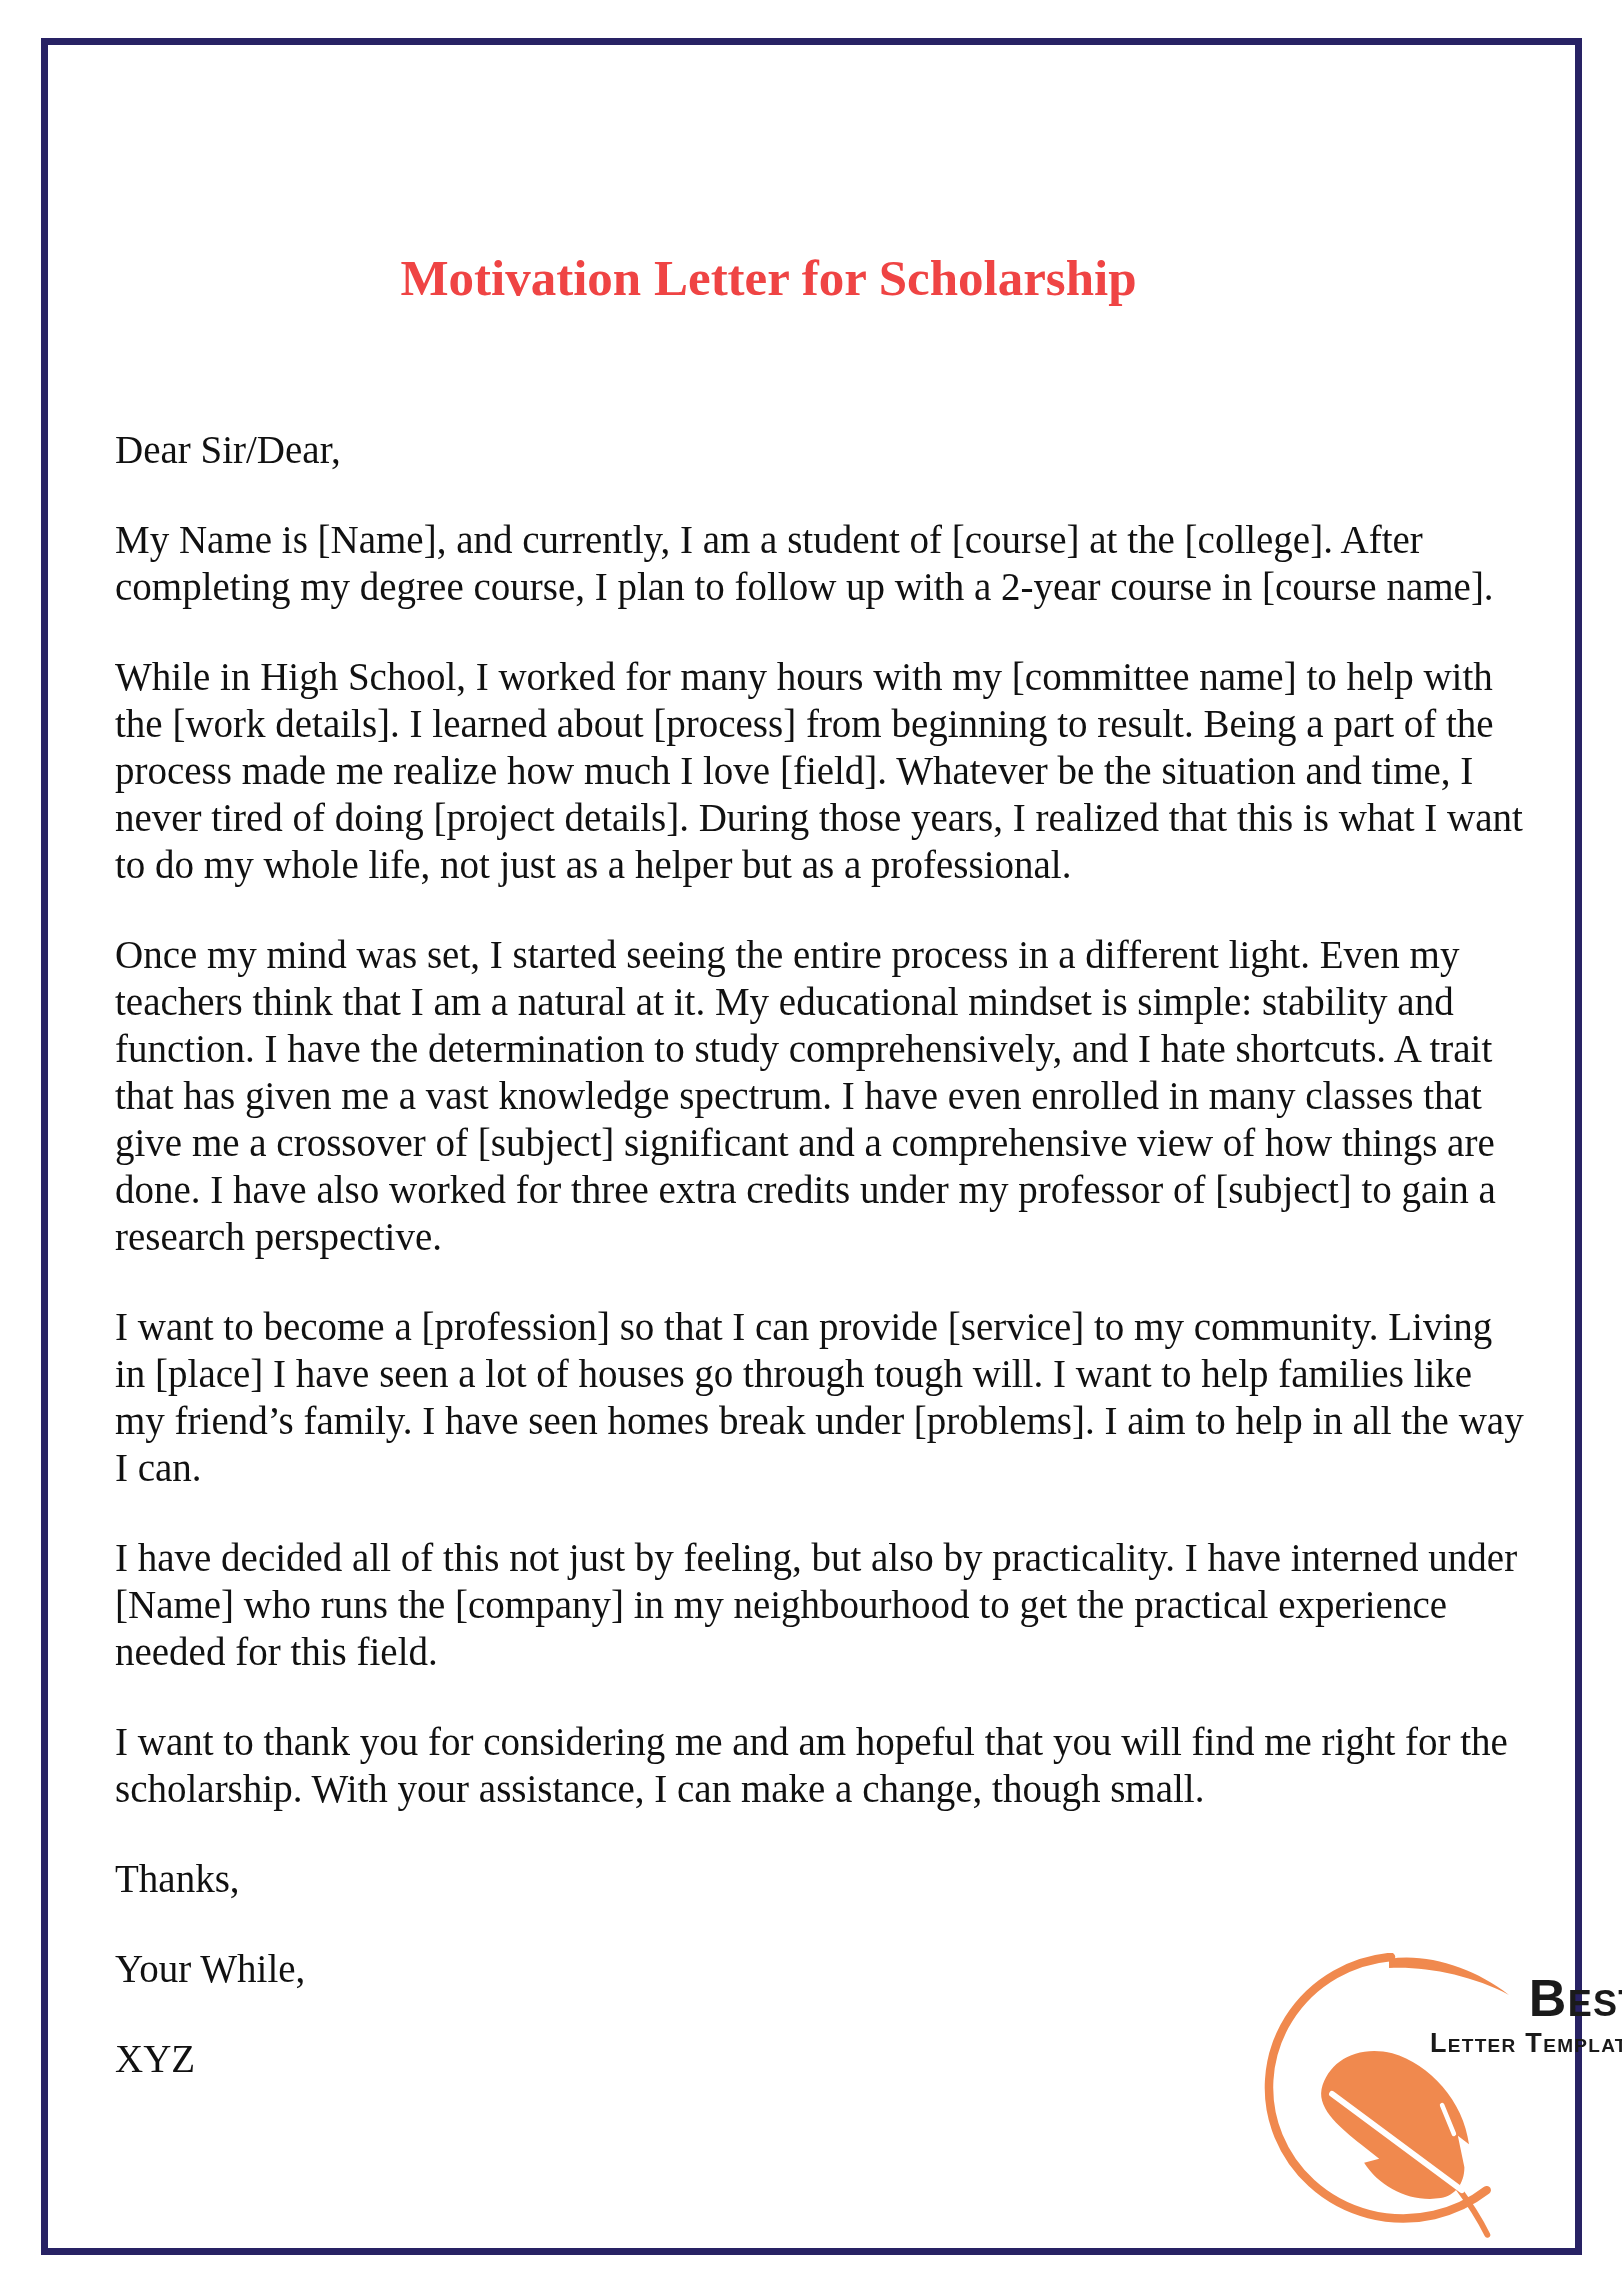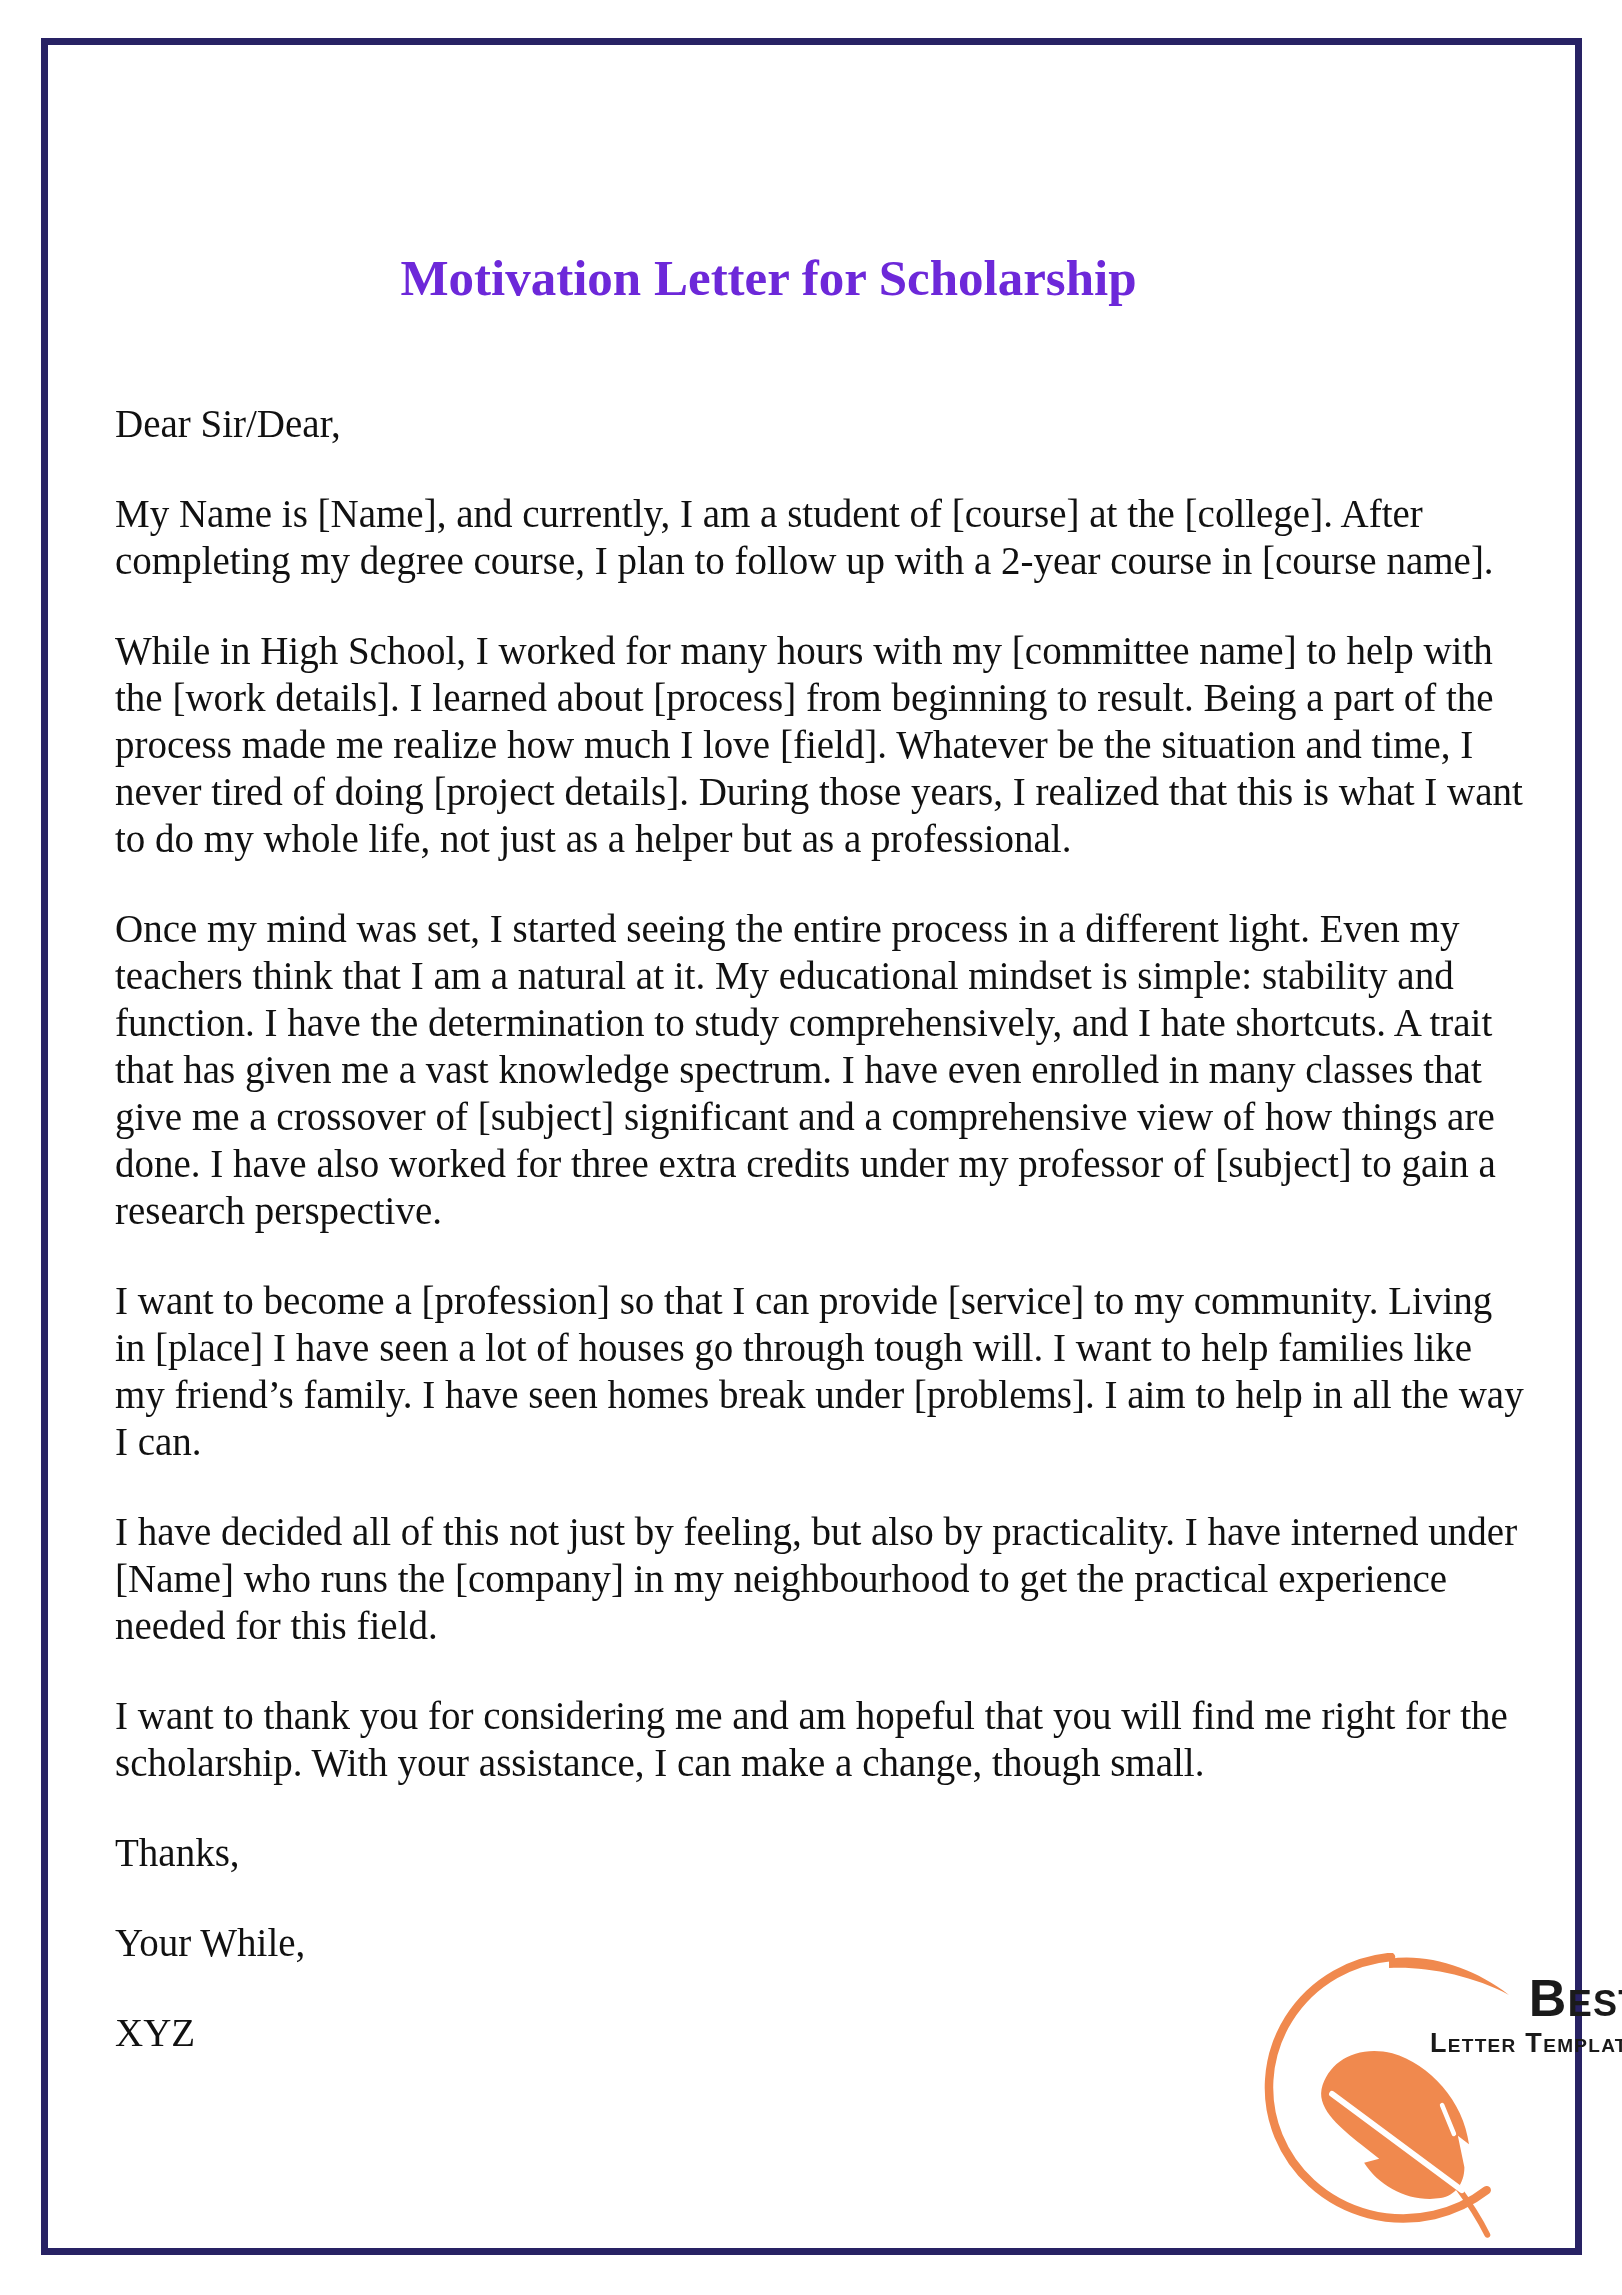--- a/index.html
+++ b/index.html
@@ -15,26 +15,26 @@
     left:41px; top:38px; right:41px; bottom:40px;
     border:7.2px solid #282264;
     pointer-events:none;
   }
   .content {
     position:absolute;
     left:48px; top:45px; right:48px; bottom:52px;
     padding:0 48px 0 67px;
   }
   h1.doc-title {
-    margin:202px 105px 90px 0;
+    margin:202px 105px 116px 0;
     text-align:center;
     font-size:51px;
     line-height:63px;
     font-weight:bold;
-    color:#6d28d9;
+    color:#ef4444;
     letter-spacing:0px;
     font-family:"Liberation Serif", serif;
   }
   .content p {
     margin:0 0 43px 0;
     font-size:39px;
     line-height:47px;
     color:#111111;
     font-weight:normal;
   }

